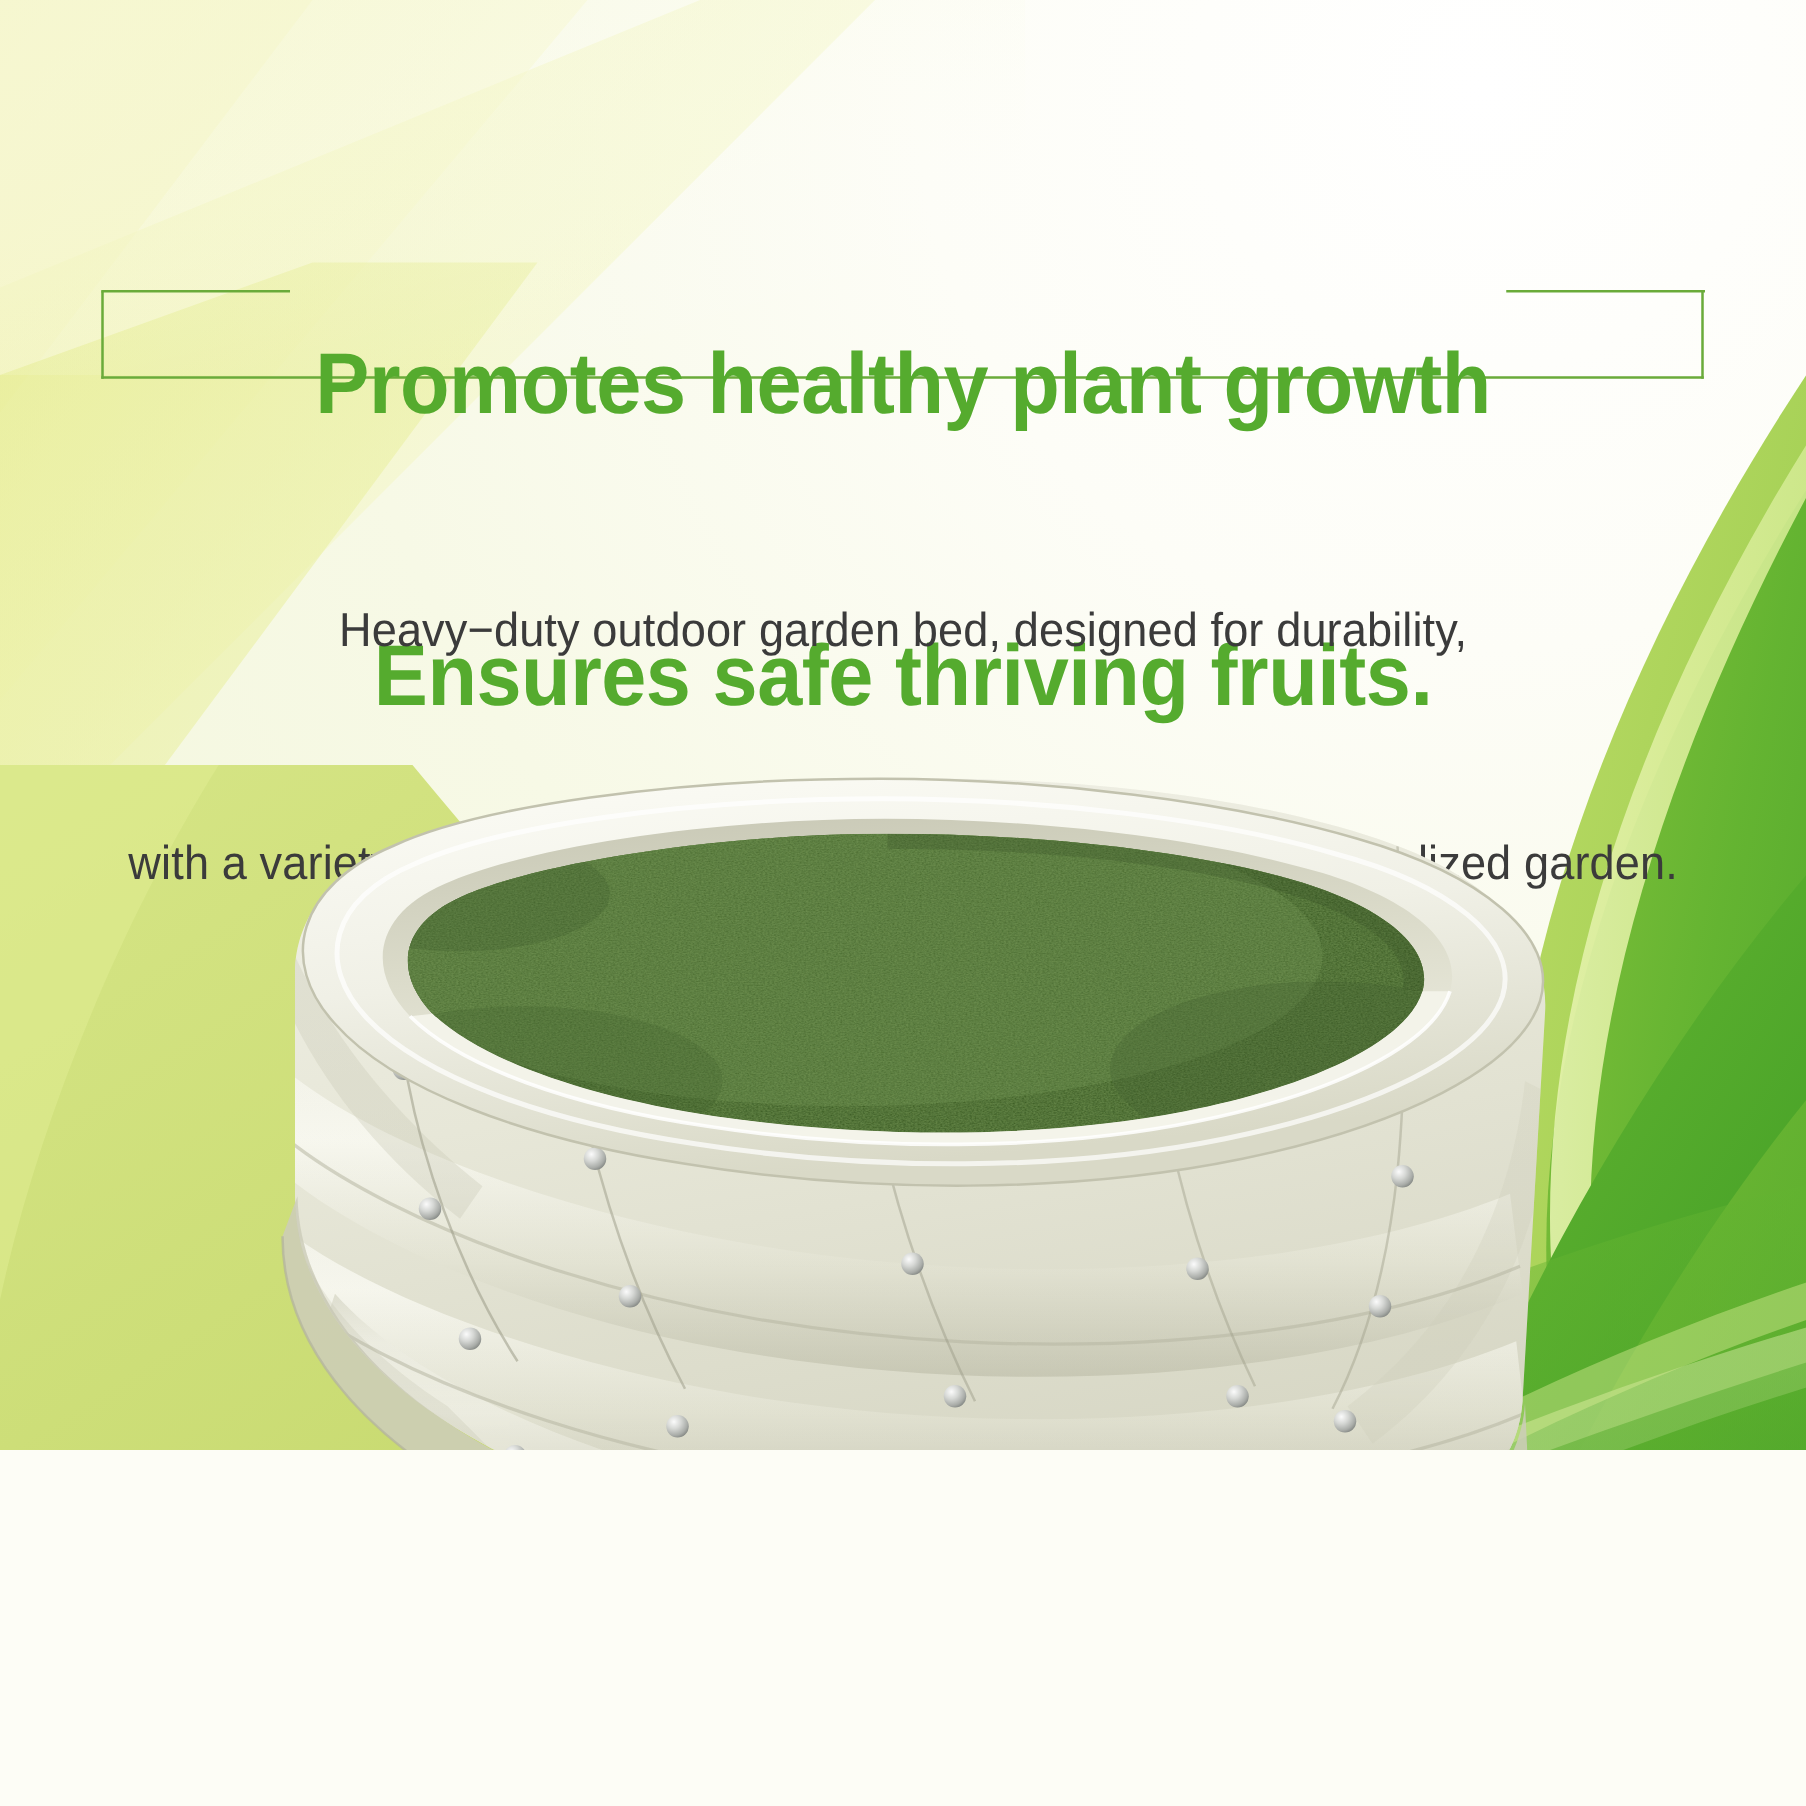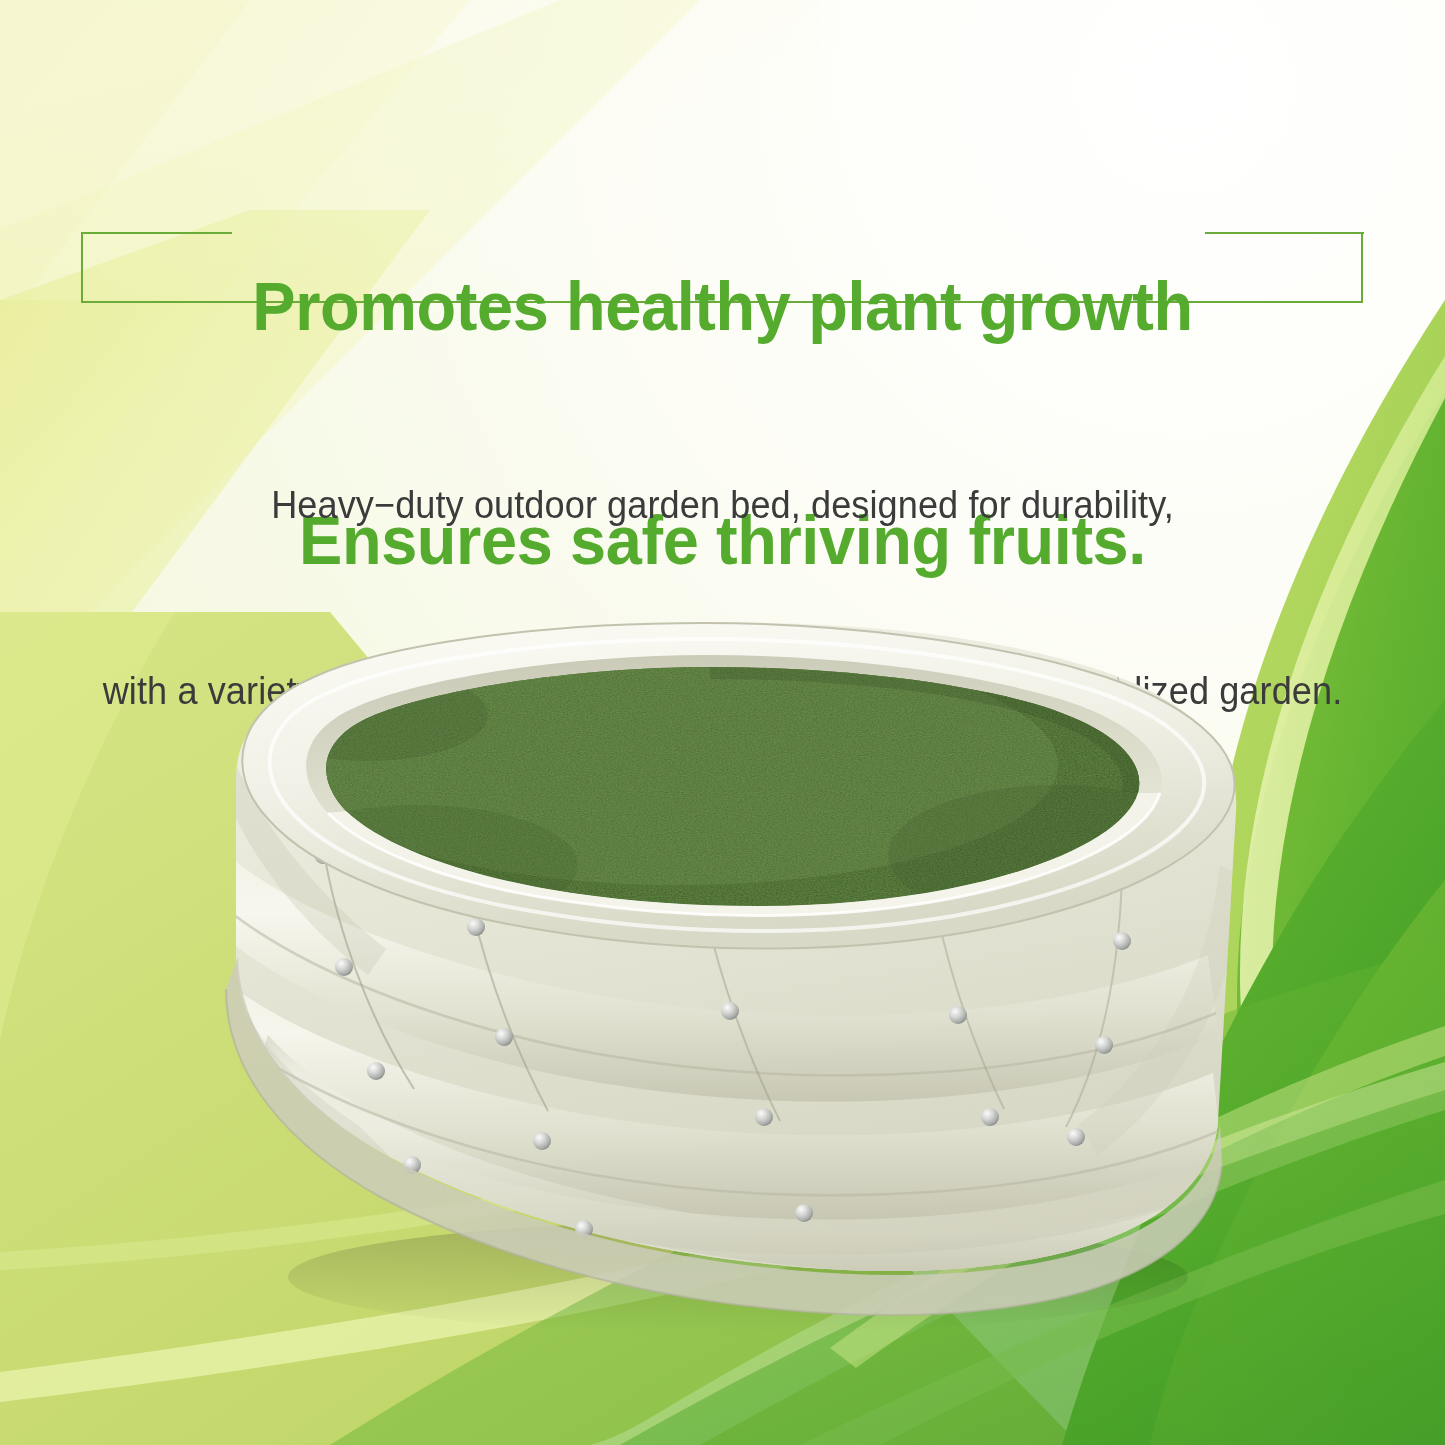--- a/index.html
+++ b/index.html
@@ -2,21 +2,21 @@
 <html><head>
 <meta charset="utf-8">
 <style>
   html, body { margin:0; padding:0; }
   body {
     width:1445px; height:1445px;
     font-family:"Liberation Sans", sans-serif;
     overflow:hidden;
     background:#fdfdf6;
   }
-  #stage { position:relative; width:1445px; height:1445px; overflow:hidden; }
+  #stage { position:relative; width:1445px; height:1160px; overflow:hidden; }
 
   
   .bg-layer { position:absolute; inset:0; }
   #bg-base {
     background:
       radial-gradient(circle at 82% 6%, #ffffff 0%, #fdfdf7 28%, #f7f9e6 58%, #f2f6d9 100%);
   }
   #bg-svg { position:absolute; inset:0; width:1445px; height:1445px; }
 
   

